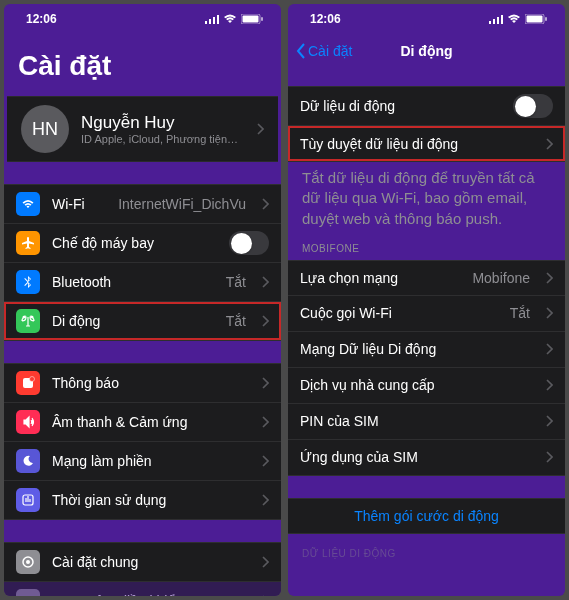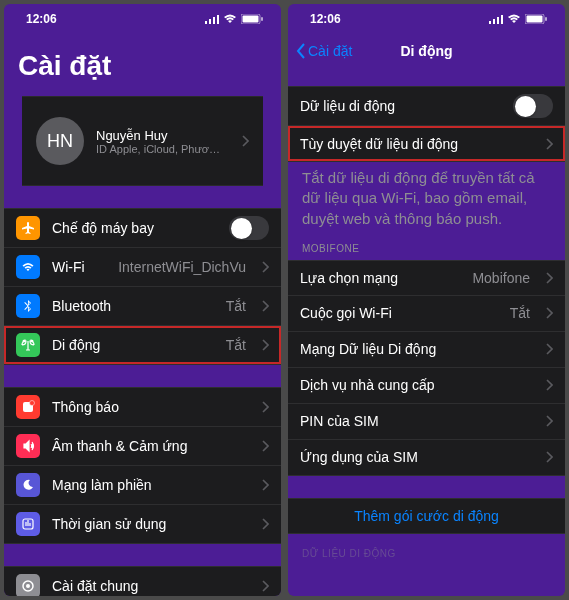--- a/index.html
+++ b/index.html
@@ -59,40 +59,40 @@
     position: absolute;
     left: 50%;
     transform: translateX(-50%);
     color: #fff;
     font-size: 14px;
     font-weight: 600;
   }
   .content { flex: 1; overflow: hidden; }
   .profile-row {
     background: #1c1c1e;
-    margin: 4px 18px 0;
-    padding: 20px 14px;
+    margin: 4px 3px 0;
+    padding: 8px 14px;
     display: flex;
     align-items: center;
     gap: 12px;
     border-top: 0.5px solid #2a2a2c;
     border-bottom: 0.5px solid #2a2a2c;
   }
   .avatar {
     width: 48px; height: 48px;
     border-radius: 50%;
     background: #5a5a5e;
     display: flex;
     align-items: center;
     justify-content: center;
     color: #fff;
     font-size: 18px;
   }
   .profile-text { flex: 1; overflow: hidden; }
-  .profile-name { color: #fff; font-size: 13px; }
+  .profile-name { color: #fff; font-size: 17px; }
   .profile-sub { color: #8e8e93; font-size: 11px; white-space: nowrap; overflow: hidden; text-overflow: ellipsis; }
   .group { margin-top: 22px; }
   .group.tight { margin-top: 18px; }
   .row {
     background: #1c1c1e;
     min-height: 36px;
     padding: 7px 12px;
     display: flex;
     align-items: center;
     gap: 12px;
@@ -199,41 +199,41 @@
       </div>
       <span class="chevron">
           <svg width="7" height="12">
             <path d="M1 1 L6 6 L1 11" stroke="#5a5a5f" stroke-width="1.6" fill="none"></path>
           </svg>
         </span>
     </div>
 
     <div class="group">
       <div class="row">
+        <div class="icon-box ic-blue">
+            <svg width="14" height="14" viewBox="0 0 14 14">
+              <path d="M7 11 L5.5 9.5 Q7 8.2 8.5 9.5 Z M3.5 7.5 Q7 4.5 10.5 7.5 L9.2 8.7 Q7 6.8 4.8 8.7 Z M1.5 5.5 Q7 0.5 12.5 5.5 L11.2 6.7 Q7 3 2.8 6.7 Z" fill="#fff"></path>
+            </svg>
+          </div>
+        <span class="label">Wi-Fi</span>
+        <span class="value">InternetWiFi_DichVu</span>
+        <span class="chevron">
+            <svg width="7" height="12">
+              <path d="M1 1 L6 6 L1 11" stroke="#5a5a5f" stroke-width="1.6" fill="none"></path>
+            </svg>
+          </span>
+      </div>
+      <div class="row">
         <div class="icon-box ic-orange">
             <svg width="14" height="14" viewBox="0 0 14 14">
               <path d="M13 7 L8 5 L8 2 Q8 1 7 1 Q6 1 6 2 L6 5 L1 7 L1 8.5 L6 7.5 L6 11 L4.5 12 L4.5 13 L7 12.3 L9.5 13 L9.5 12 L8 11 L8 7.5 L13 8.5 Z" fill="#fff"></path>
             </svg>
           </div>
         <span class="label">Chế độ máy bay</span>
         <div class="toggle"></div>
-      </div>
-      <div class="row">
-        <div class="icon-box ic-blue">
-            <svg width="14" height="14" viewBox="0 0 14 14">
-              <path d="M7 11 L5.5 9.5 Q7 8.2 8.5 9.5 Z M3.5 7.5 Q7 4.5 10.5 7.5 L9.2 8.7 Q7 6.8 4.8 8.7 Z M1.5 5.5 Q7 0.5 12.5 5.5 L11.2 6.7 Q7 3 2.8 6.7 Z" fill="#fff"></path>
-            </svg>
-          </div>
-        <span class="label">Wi-Fi</span>
-        <span class="value">InternetWiFi_DichVu</span>
-        <span class="chevron">
-            <svg width="7" height="12">
-              <path d="M1 1 L6 6 L1 11" stroke="#5a5a5f" stroke-width="1.6" fill="none"></path>
-            </svg>
-          </span>
       </div>
       <div class="row">
         <div class="icon-box ic-bt">
             <svg width="14" height="14" viewBox="0 0 14 14">
               <path d="M7 1 L10 4 L7 7 L10 10 L7 13 L7 8 L4 11 L3.3 10.3 L6.5 7 L3.3 3.7 L4 3 L7 6 Z M7.8 3 L7.8 5.5 L9 4.2 Z M7.8 8.5 L7.8 11 L9 9.8 Z" fill="#fff"></path>
             </svg>
           </div>
         <span class="label">Bluetooth</span>
         <span class="value">Tắt</span>
         <span class="chevron">

